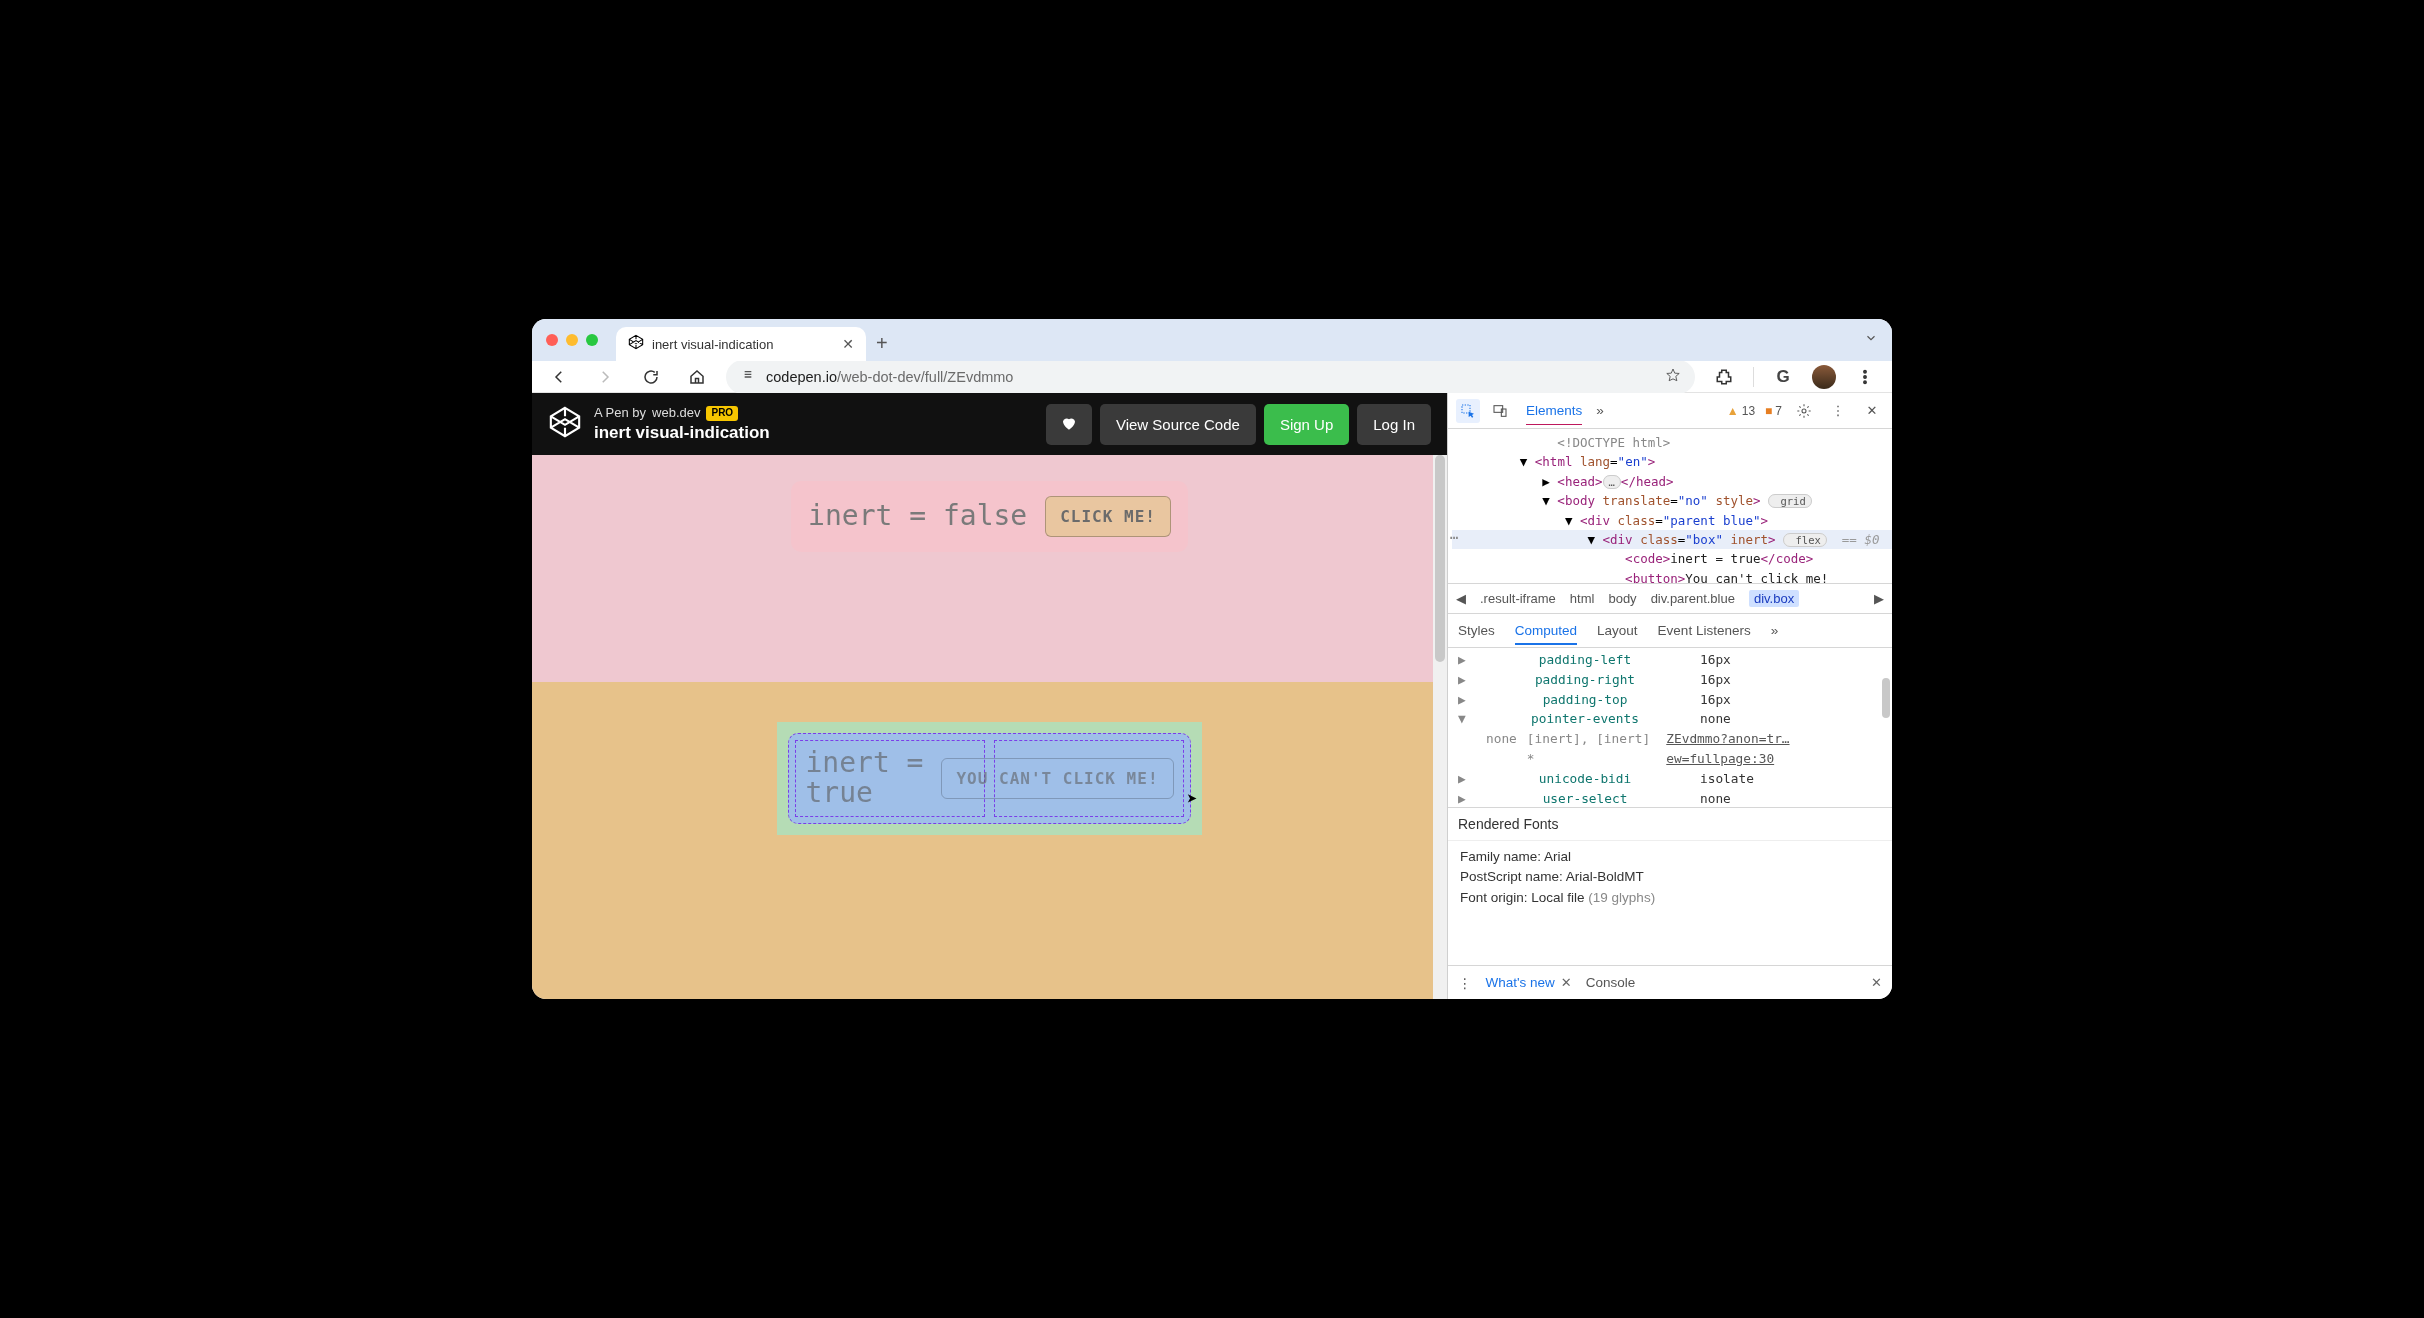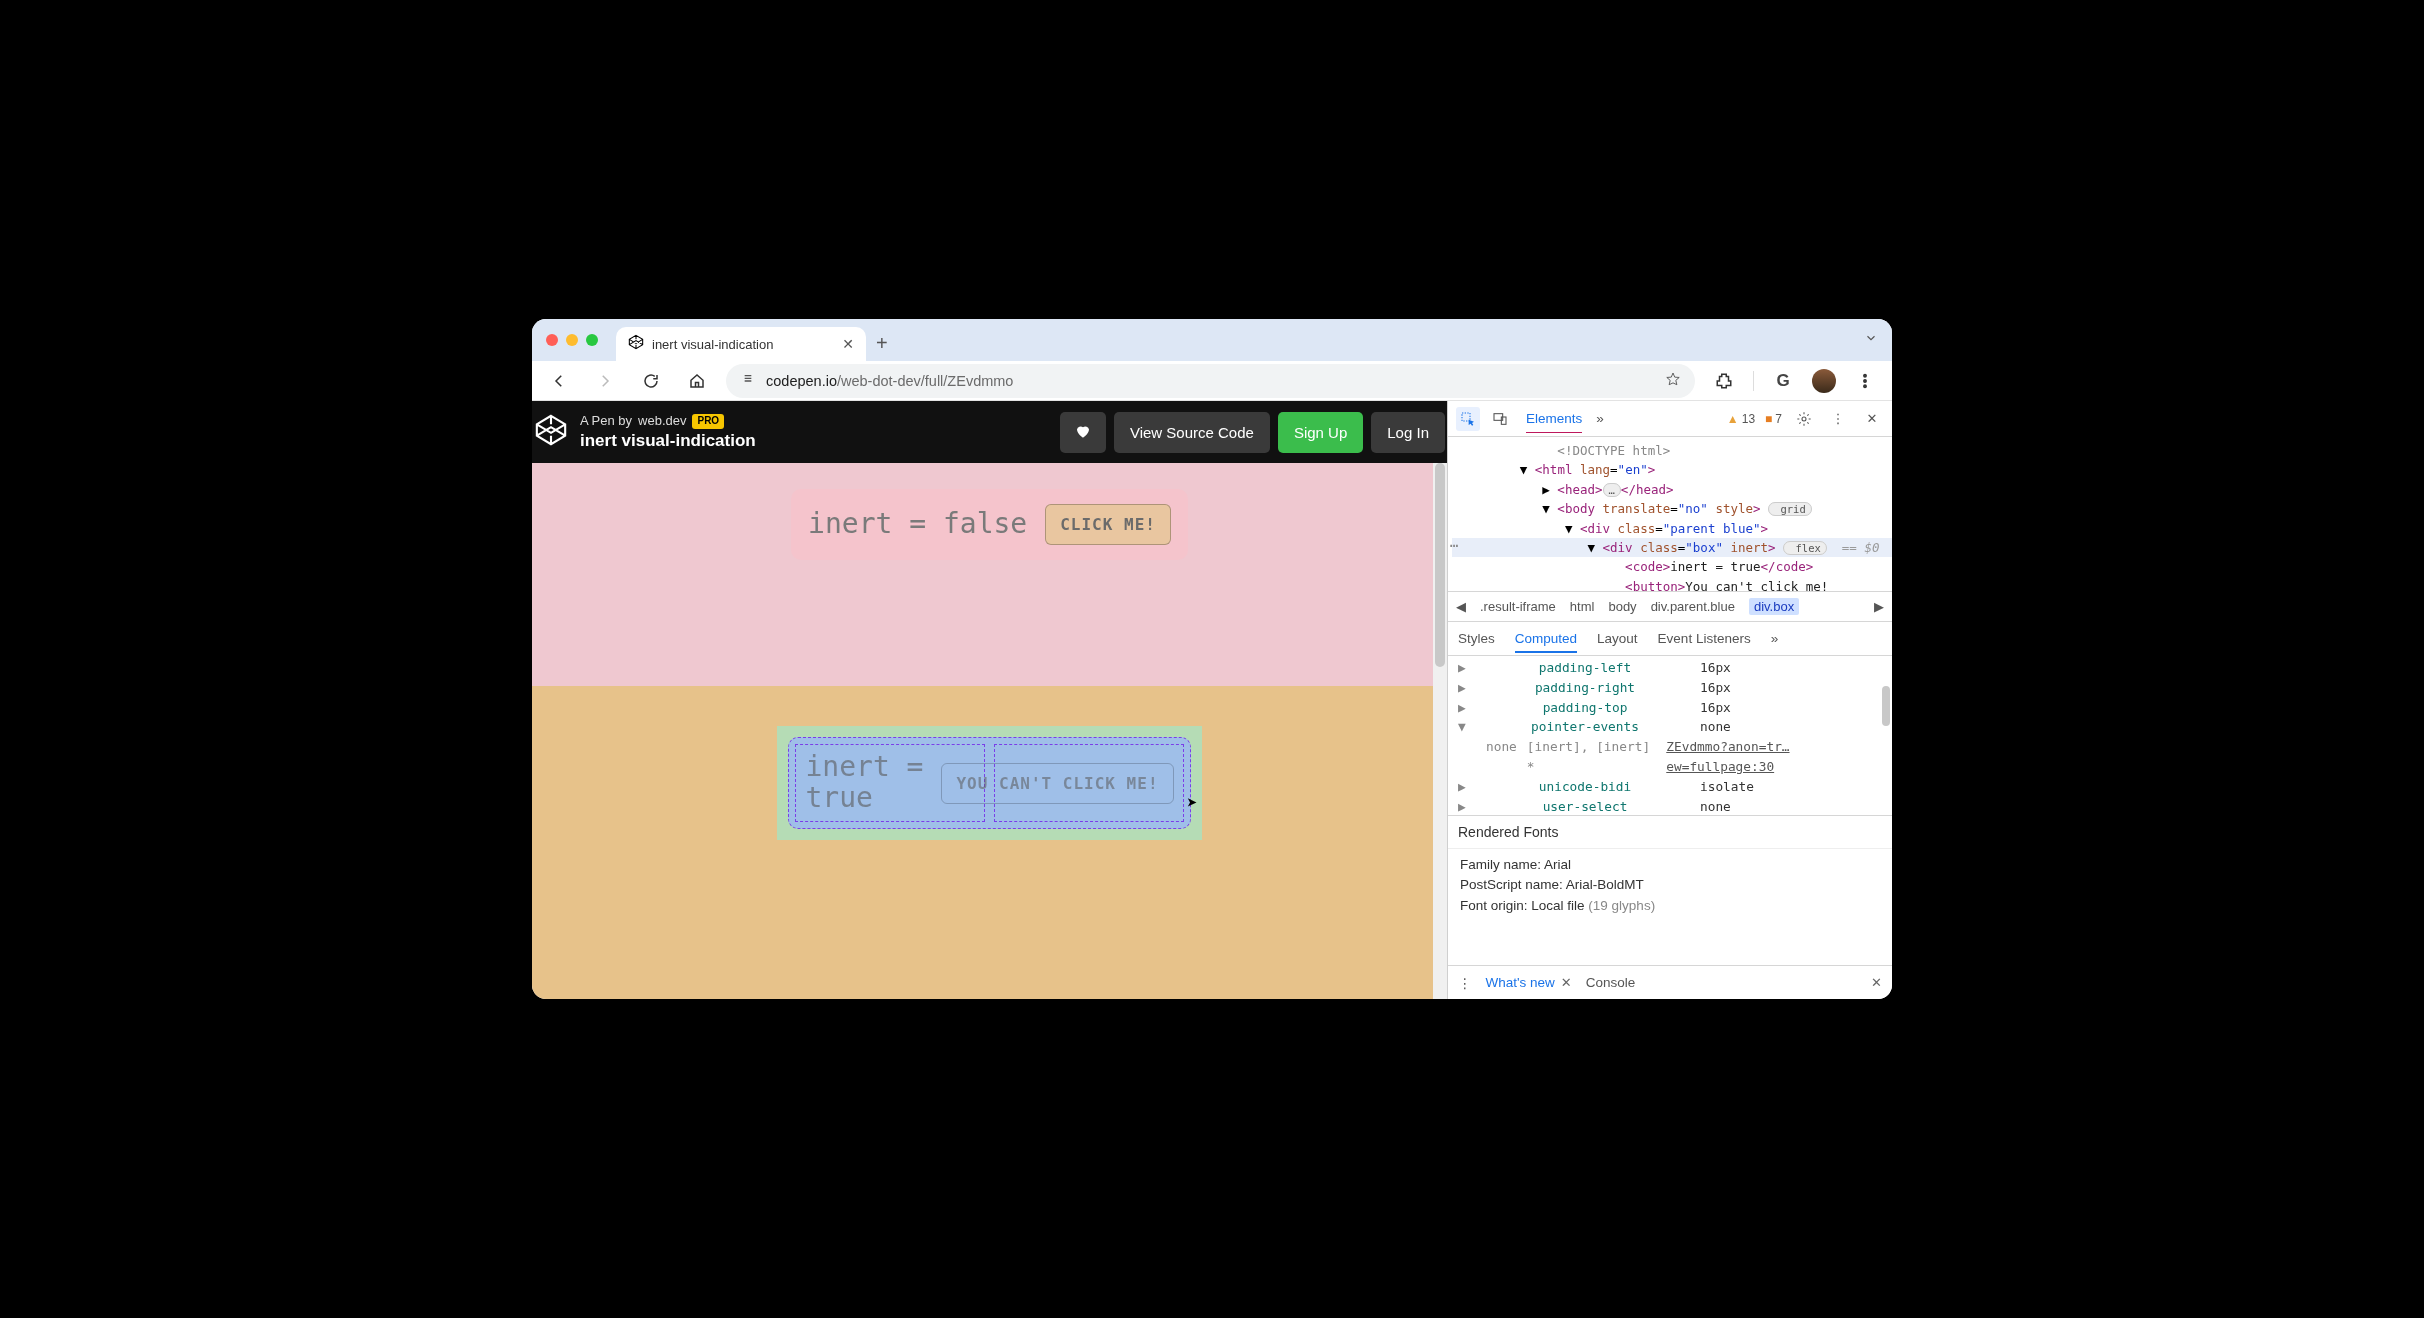--- a/index.html
+++ b/index.html
@@ -42,21 +42,21 @@
     min-width:250px;
   }
   .tab .favicon svg{width:16px;height:16px;}
   .tab .title{font-size:13px; color:#333; flex:1;}
   .tab .close{font-size:14px; color:#555;}
   .new-tab{margin-left:10px;font-size:20px;color:#555;margin-top:6px;}
   .tabstrip-right{margin-left:auto;margin-right:6px;color:#555;}
   .tabstrip-right svg{width:14px;height:14px;}
   
   .toolbar {
-    height: 40px; background:#fff; display:flex; align-items:center;
+    height: 32px; background:#fff; display:flex; align-items:center;
     padding:8px 10px; gap:12px; border-bottom:1px solid #e3e3e3;
   }
   .tb-ico{width:34px;height:34px;display:flex;align-items:center;justify-content:center;border-radius:50%;color:#555;}
   .tb-ico svg{width:18px;height:18px;stroke:#333;fill:none;stroke-width:2;}
   .tb-ico.dis svg{stroke:#bbb;}
   .addr {
     flex:1; height:34px; background:#f1f3f4; border-radius:17px;
     display:flex; align-items:center; padding:0 14px; gap:10px;
     font-size:14.5px; color:#6b6b6b;
   }
@@ -65,21 +65,21 @@
   .addr svg{width:16px;height:16px;}
   .avatar{width:24px;height:24px;border-radius:50%;background:linear-gradient(#8a5a3a,#3a2a1a);}
   .gicon{font-weight:700;font-size:17px;color:#444;}
   .tb-sep{width:1px;height:20px;background:#ddd;}
   
   .content{flex:1;display:flex;min-height:0;}
   .page-side{flex:1;display:flex;flex-direction:column;min-width:0;position:relative;}
   .devtools{width:445px;background:#fff;border-left:1px solid #cfcfcf;display:flex;flex-direction:column;font-size:13px;min-width:0;}
   
   .cp-header{
-    height:62px;background:#111;display:flex;align-items:center;padding:0 2px;gap:12px;color:#fff;
+    height:62px;background:#111;display:flex;align-items:center;padding:0 16px;gap:12px;color:#fff;
   }
   .cp-logo svg{width:34px;height:34px;stroke:#fff;fill:none;stroke-width:3;}
   .cp-meta{display:flex;flex-direction:column;line-height:1.25;}
   .cp-byline{font-size:13px;color:#ddd;display:flex;align-items:center;gap:6px;}
   .pro-badge{background:#f7c600;color:#000;font-weight:700;font-size:10px;padding:1px 5px;border-radius:3px;}
   .cp-title{font-size:17px;font-weight:700;color:#fff;}
   .cp-actions{margin-left:auto;display:flex;gap:8px;}
   .cp-btn{background:#3a3a3a;border:none;color:#fff;font-size:15px;padding:10px 16px;border-radius:5px;}
   .cp-btn.icon{padding:10px 14px;}
   .cp-btn.green{background:#3bbd4c;}

